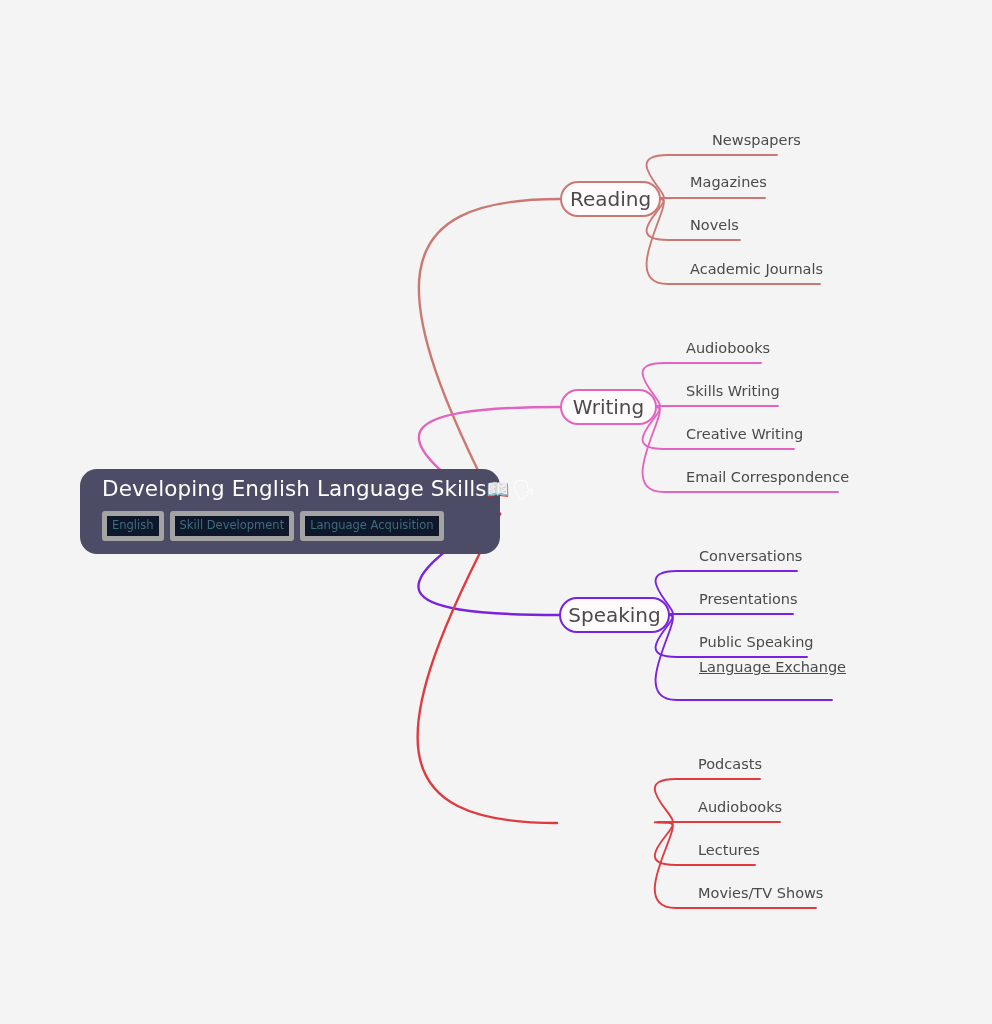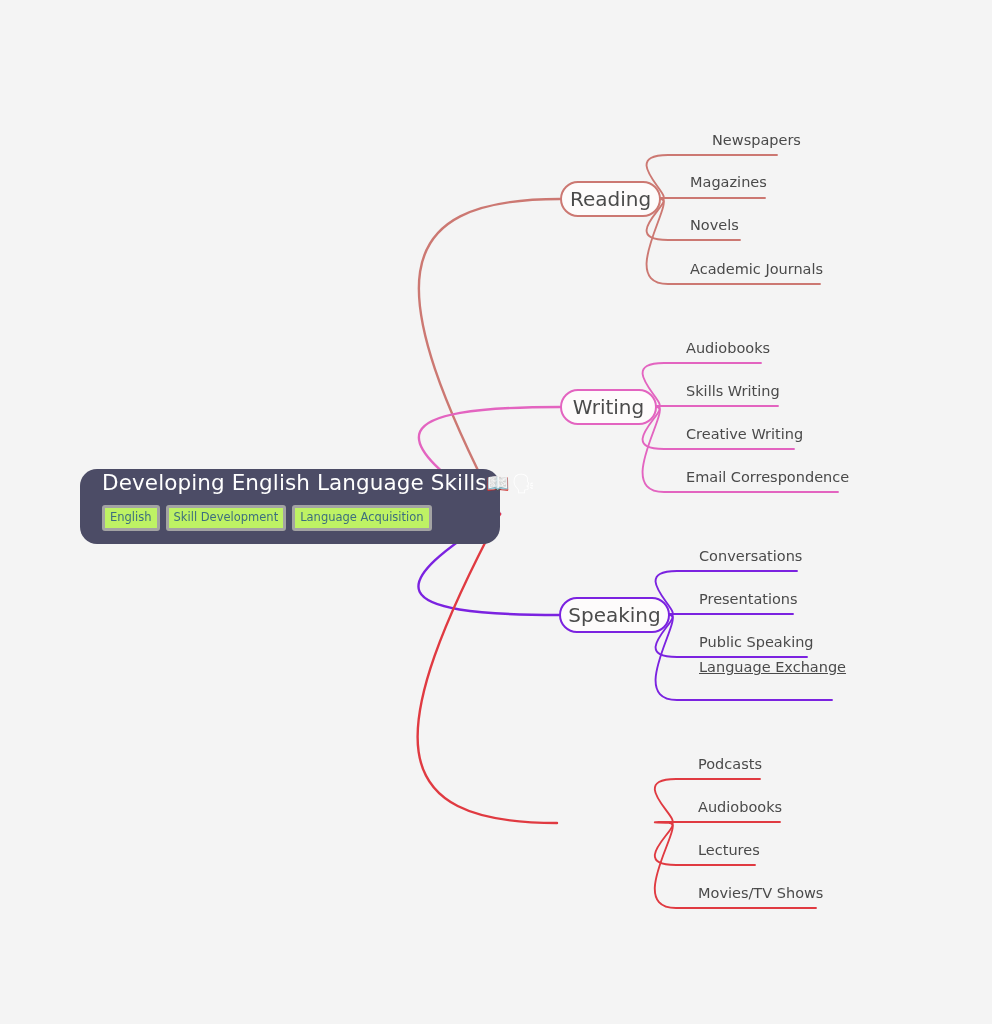--- a/index.html
+++ b/index.html
@@ -39,43 +39,43 @@
 
   
   .root-node {
     position: absolute;
     left: 80px;
     top: 469px;
     width: 420px;
     box-sizing: border-box;
     background: #4c4c66;
     border-radius: 17px;
-    padding: 2px 20px 13px 22px;
+    padding: 8px 20px 13px 22px;
   }
   .root-title {
     color: #ffffff;
     font-size: 21.5px;
     font-weight: 400;
     letter-spacing: 0.1px;
     line-height: 1.15;
     white-space: nowrap;
   }
   .root-emoji {
     font-size: 19px;
     letter-spacing: 1px;
   }
   .root-tags {
     margin-top: 9px;
     display: flex;
     gap: 6px;
   }
   .tag-chip {
-    background: #bef264;
+    background: #0f172a;
     color: #3d6e7e;
-    border: 3px solid #a3a3a3;
+    border: 5px solid #a3a3a3;
     border-radius: 3px;
     font-size: 11.5px;
     line-height: 1;
     padding: 4px 5px 5px 5px;
     white-space: nowrap;
   }
 
   
   .branch-node {
     position: absolute;

